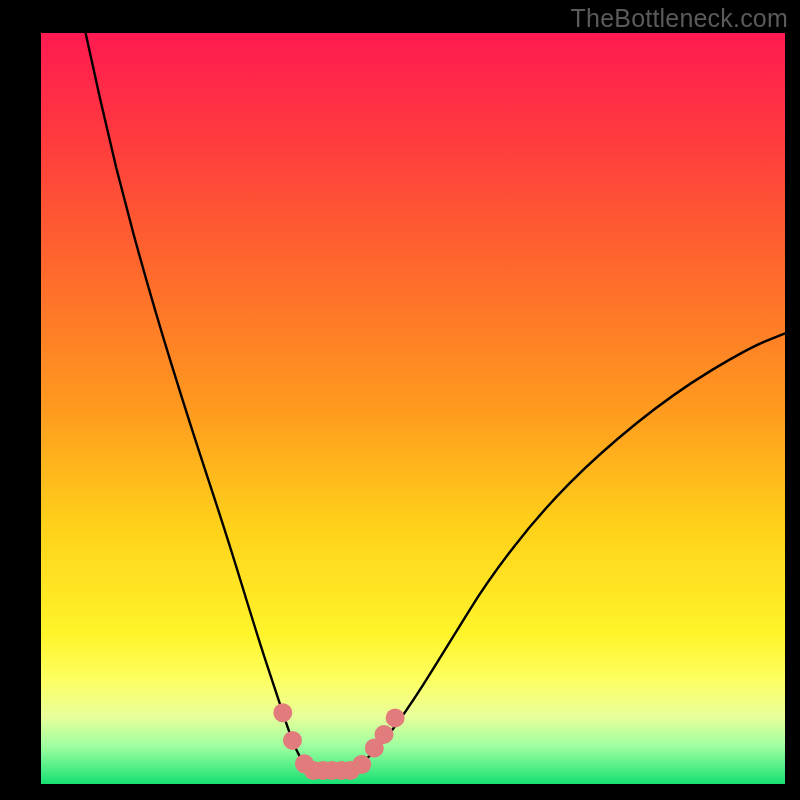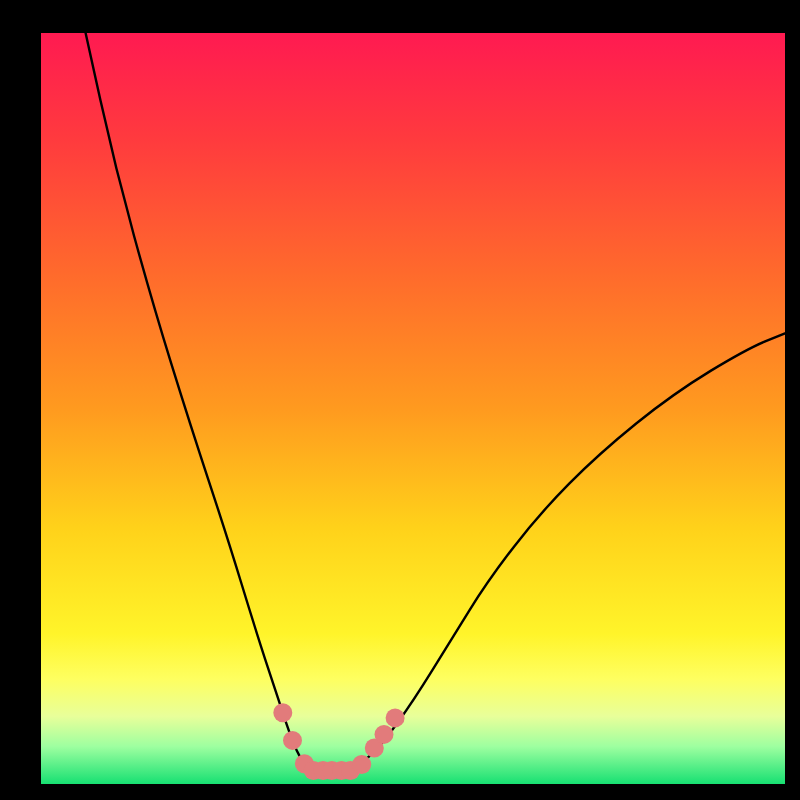--- a/index.html
+++ b/index.html
@@ -67,13 +67,14 @@
         <circle cx="323.0" cy="770.5" r="9.5" fill="#e27b7b"></circle>
         <circle cx="331.9" cy="770.5" r="9.5" fill="#e27b7b"></circle>
         <circle cx="341.6" cy="770.5" r="9.5" fill="#e27b7b"></circle>
         <circle cx="350.5" cy="770.5" r="9.5" fill="#e27b7b"></circle>
         <circle cx="361.7" cy="764.5" r="9.5" fill="#e27b7b"></circle>
         <circle cx="374.3" cy="748.0" r="9.5" fill="#e27b7b"></circle>
         <circle cx="384.0" cy="734.4" r="9.5" fill="#e27b7b"></circle>
         <circle cx="395.1" cy="717.9" r="9.5" fill="#e27b7b"></circle>
       </g>
   </svg>
+  <div class="watermark">TheBottleneck.com</div>
 </div>
 
 </body></html>

